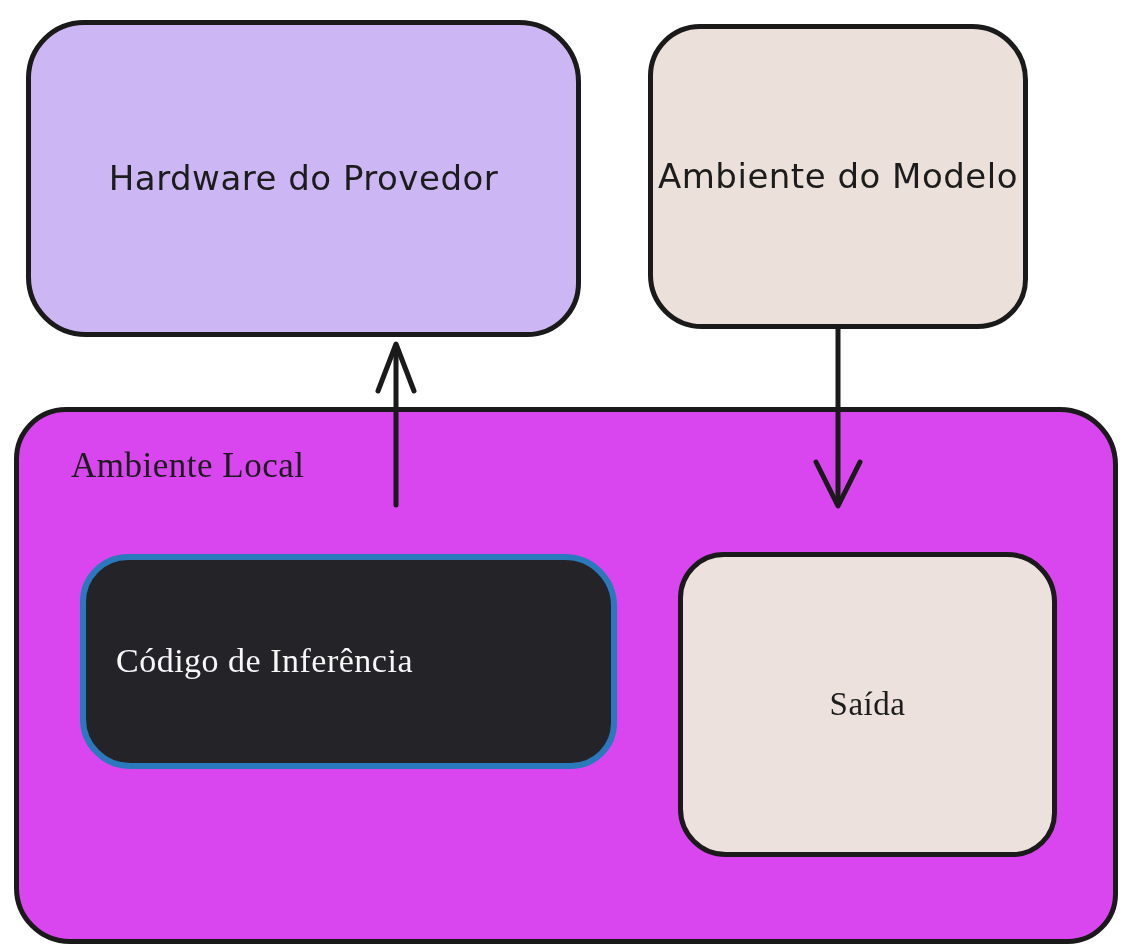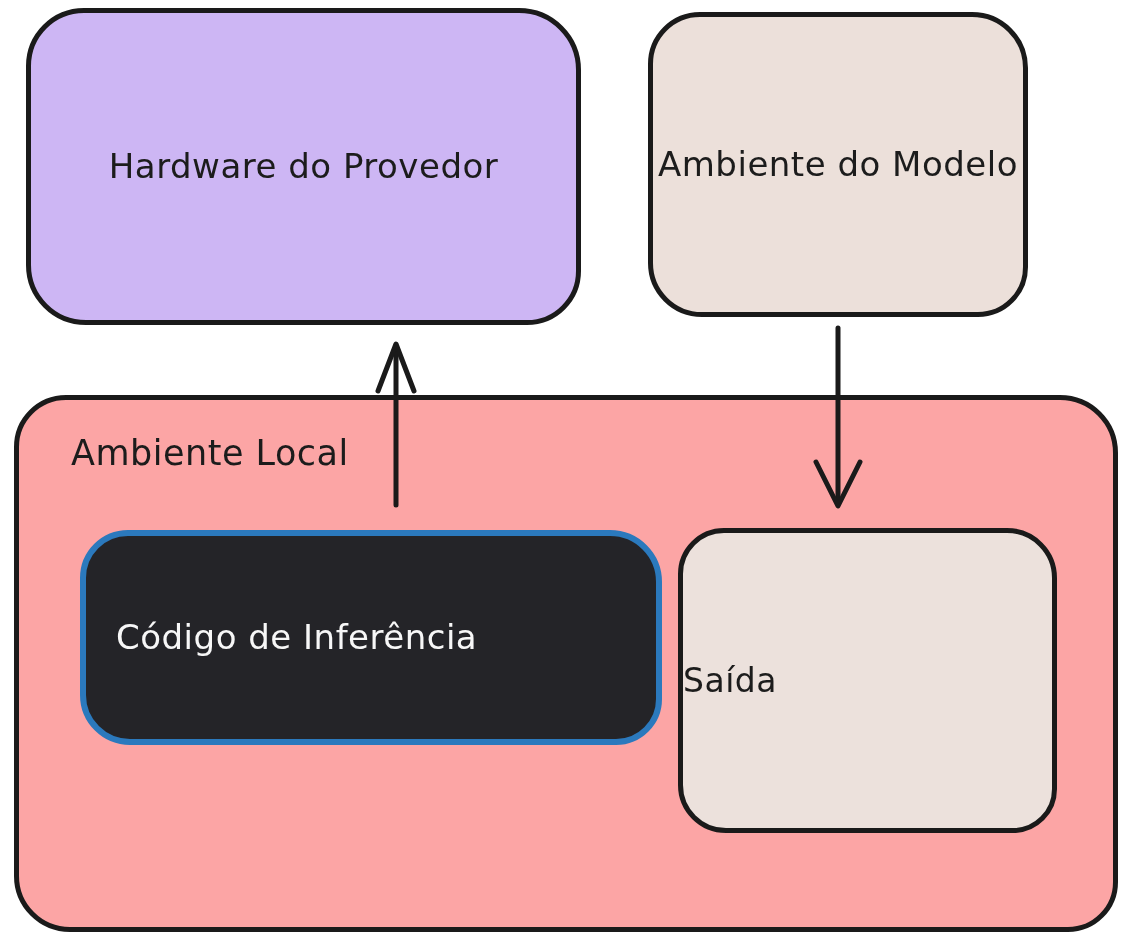--- a/index.html
+++ b/index.html
@@ -12,20 +12,21 @@
     position: relative;
     width: 1136px;
     height: 944px;
     background: #ffffff;
     overflow: hidden;
   }
   .shape {
     position: absolute;
     box-sizing: border-box;
     border: 5px solid #1a1a1a;
+    margin-top: 12px;
   }
   .shape-label {
     color: #1c1c1c;
     letter-spacing: 0.5px;
     line-height: 1.25;
     white-space: nowrap;
   }
 
   
   .provider-box {
@@ -50,33 +51,34 @@
     display: flex;
     align-items: center;
     justify-content: center;
   }
   .model-result-box .shape-label { font-size: 34px; }
 
   
   .local-env-box {
     left: 14px; top: 395px;
     width: 1104px; height: 537px;
-    background: #fca5a5;
+    background: #d946ef;
     border-radius: 52px 58px 50px 56px;
+    font-family: Liberation Serif, serif;
   }
   .local-env-label {
     position: absolute;
     left: 52px; top: 32px;
     font-size: 35px;
   }
 
   
   .inference-code-box {
     left: 61px; top: 130px;   
-    width: 582px; height: 215px;
+    width: 537px; height: 215px;
     background: #242428;
     border: 6px solid #2b79bd;
     border-radius: 48px 52px 46px 50px;
     display: flex;
     align-items: center;
     justify-content: flex-start;
     padding-left: 30px;
   }
   .inference-code-box .shape-label {
     color: #f7f7f7;
@@ -84,21 +86,21 @@
   }
 
   
   .output-box {
     left: 659px; top: 128px;  
     width: 379px; height: 305px;
     background: #ece1dc;
     border-radius: 46px 50px 44px 48px;
     display: flex;
     align-items: center;
-    justify-content: flex-start;
+    justify-content: center;
   }
   .output-box .shape-label { font-size: 33px; }
 
   .arrow-layer {
     position: absolute;
     left: 0; top: 0;
     width: 1136px; height: 944px;
     pointer-events: none;
   }
 </style>

